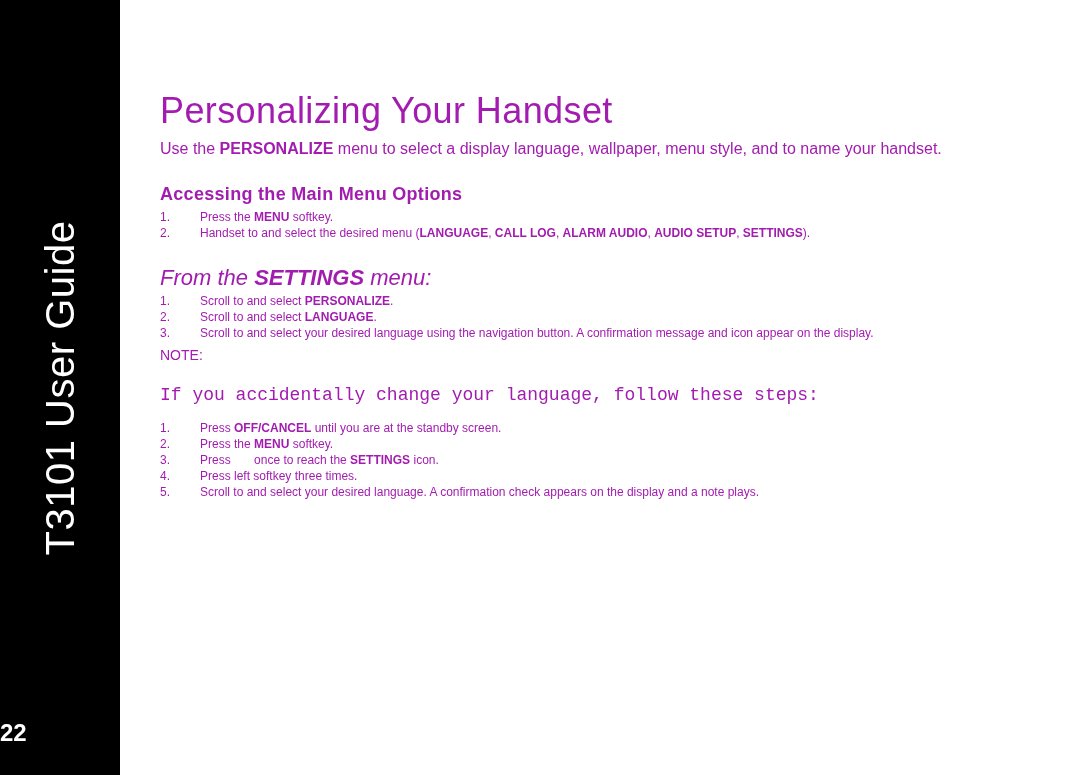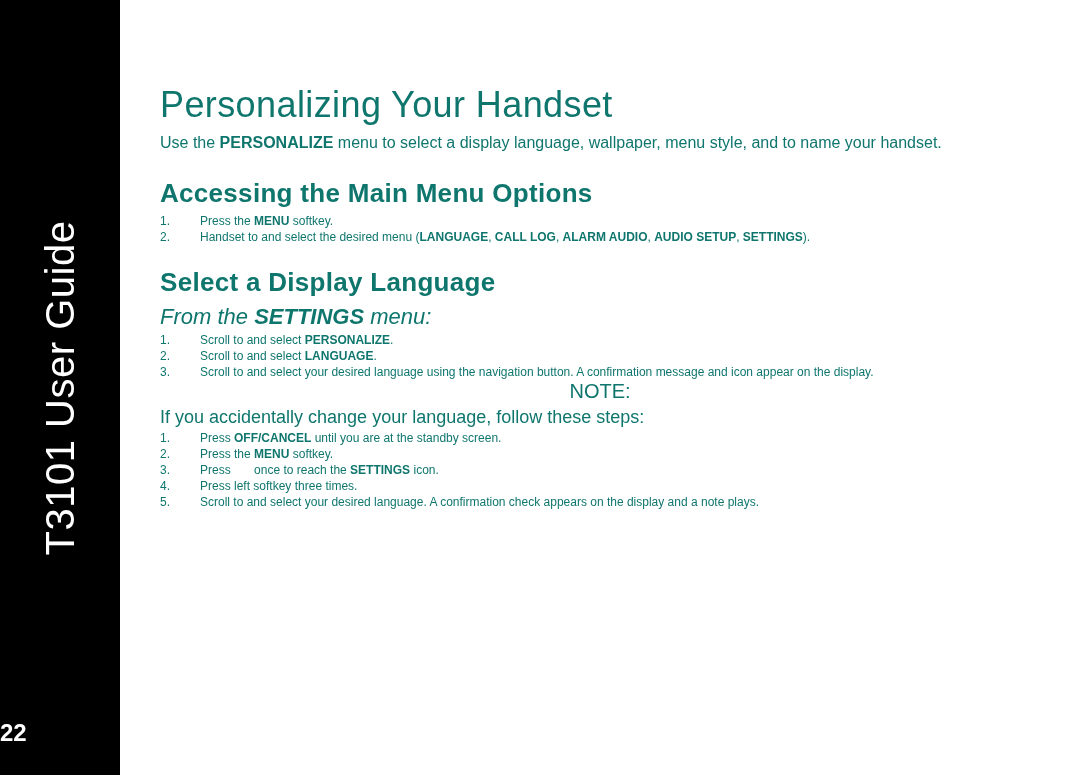--- a/index.html
+++ b/index.html
@@ -36,37 +36,37 @@
       bottom: 28px;
       left: 0;
       right: 0;
       text-align: left;
       font-size: 24px;
       font-weight: bold;
     }
     .content {
       position: absolute;
       left: 160px;
-      top: 84px;
+      top: 90px;
       right: 40px;
-      color: #0f766e;
+      color: #a21caf;
     }
     h1 {
       font-size: 36px;
       font-weight: 400;
       margin-bottom: 6px;
       letter-spacing: 0.4px;
     }
     .intro {
       font-size: 16px;
       line-height: 1.35;
       margin-bottom: 24px;
     }
     h2 {
-      font-size: 26px;
+      font-size: 18px;
       font-weight: bold;
       margin-bottom: 4px;
       letter-spacing: 0.3px;
     }
     ol {
       list-style: none;
       counter-reset: item;
       margin-bottom: 22px;
     }
     ol li {
@@ -75,28 +75,28 @@
       line-height: 1.35;
       padding-left: 40px;
       position: relative;
     }
     ol li::before {
       content: counter(item) ".";
       position: absolute;
       left: 0;
     }
     .note-label {
-      font-size: 20px;
-      margin-bottom: 2px;
-      text-align: center;
+      font-size: 14px;
+      margin-bottom: 20px;
     }
     .note-text {
       font-size: 18px;
       line-height: 1.35;
-      margin-bottom: 0;
+      margin-bottom: 12px;
+      font-family: Liberation Mono, monospace;
     }
     .bold { font-weight: bold; }
     .from-text {
       font-size: 22px;
       line-height: 1.35;
       font-style: italic;
     }
   </style>
 </head>
 <body>
@@ -115,25 +115,24 @@
   <h2>Accessing the Main Menu Options</h2>
   <ol>
     <li>
       <span>Press the </span><span class="bold">MENU</span><span> softkey.</span>
     </li>
     <li>
       <span>Handset to and select the desired menu (</span><span class="bold">LANGUAGE</span><span>, </span><span class="bold">CALL LOG</span><span>, </span><span class="bold">ALARM AUDIO</span><span>, </span><span class="bold">AUDIO SETUP</span><span>, </span><span class="bold">SETTINGS</span><span>).</span>
     </li>
   </ol>
 
-  <h2>Select a Display Language</h2>
   <p class="from-text">
     <span>From the </span><span class="bold">SETTINGS</span><span> menu:</span>
   </p>
-  <ol style="margin-bottom:0;">
+  <ol style="margin-bottom:6px;">
     <li>
       <span>Scroll to and select </span><span class="bold">PERSONALIZE</span><span>.</span>
     </li>
     <li>
       <span>Scroll to and select </span><span class="bold">LANGUAGE</span><span>.</span>
     </li>
     <li>
       <span>Scroll to and select your desired language using the navigation button. A confirmation message and icon appear on the display.</span>
     </li>
   </ol>

